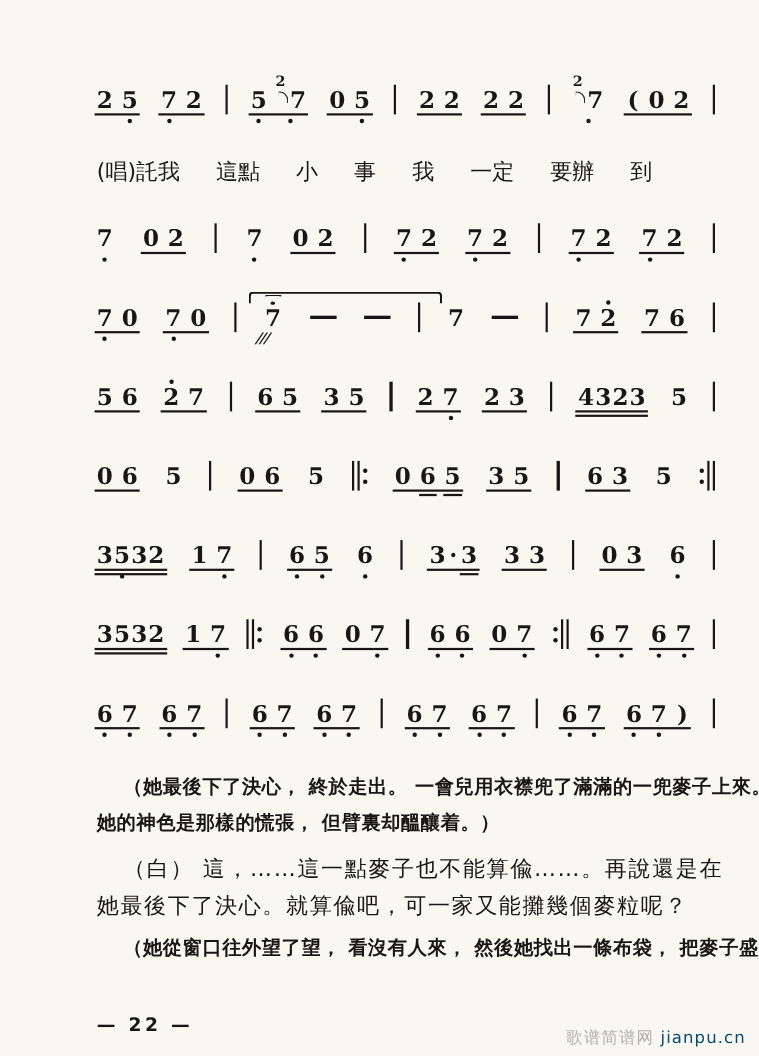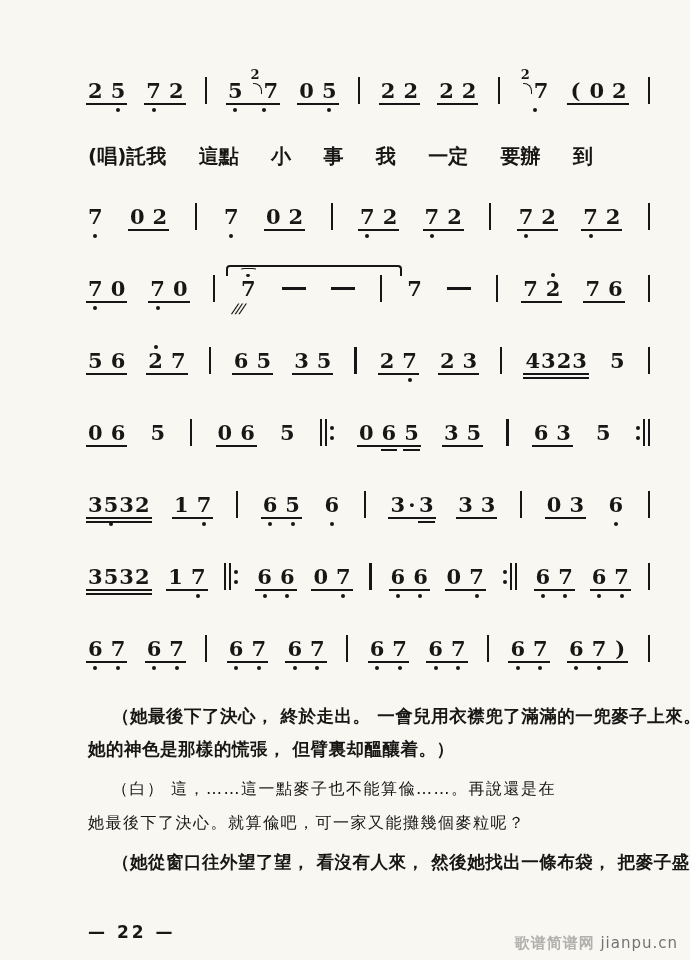--- a/index.html
+++ b/index.html
@@ -25,34 +25,34 @@
   .rbar .rl{width:2px;height:27px;background:#161616;}
   .rdots{display:flex;flex-direction:column;gap:6px;}
   .dash{width:24px;height:2.8px;background:#161616;margin-top:19px;}
   .gwrap{position:relative;width:13px;height:23px;}
   .gwrap .gn{position:absolute;top:-10px;left:0;font-size:13px;line-height:12px;font-weight:bold;font-family:"DejaVu Serif",serif;}
   .gwrap .gc{position:absolute;top:4px;left:2px;width:8px;height:10px;border-top:1.8px solid #161616;border-right:1.8px solid #161616;border-top-right-radius:8px;}
   .trem{position:absolute;top:33px;left:-7px;font-size:13px;font-weight:bold;transform:skewX(-20deg);letter-spacing:-1px;}
   .tiebr{position:absolute;top:-3px;height:9px;border-top:2.4px solid #161616;border-left:2.4px solid #161616;border-right:2.4px solid #161616;border-radius:4px 4px 0 0;}
 
   
-  .lyr{display:flex;justify-content:space-between;width:505px;height:30px;margin:0 0 24px 0;font-weight:bold;font-size:20px;line-height:28px;}
+  .lyr{display:flex;justify-content:space-between;width:505px;height:30px;margin:0 0 24px 0;font-weight:normal;font-size:20px;line-height:28px;}
 
   
   .texts{margin-top:16px;}
   .para{margin:0 0 6px 0;}
-  .tline{font-size:16px;line-height:34px;letter-spacing:1.5px;white-space:nowrap;}
+  .tline{font-size:20px;line-height:34px;letter-spacing:1.5px;white-space:nowrap;}
   .para.bold .tline{font-weight:bold;font-size:17.5px;letter-spacing:0.5px;line-height:33px;}
   .tline.ind{padding-left:24px;}
 
   
   .pageno{position:absolute;left:88px;bottom:18px;font-weight:bold;font-size:17px;letter-spacing:3px;text-align:right;}
   .wm{position:absolute;right:12px;bottom:7px;font-size:15px;letter-spacing:1px;}
-  .wm .site{color:#b2b0ad;font-weight:bold;}
-  .wm .url{color:#737373;text-align:right;}
+  .wm .site{color:#b2b0ad;}
+  .wm .url{color:#0c4a6e;text-align:right;}
 </style>
 </head>
 <body>
 
 <div class="page">
   <div class="content">
     <div id="score">
         <div class="mline">
           <div class="grp">
             <div class="note">

